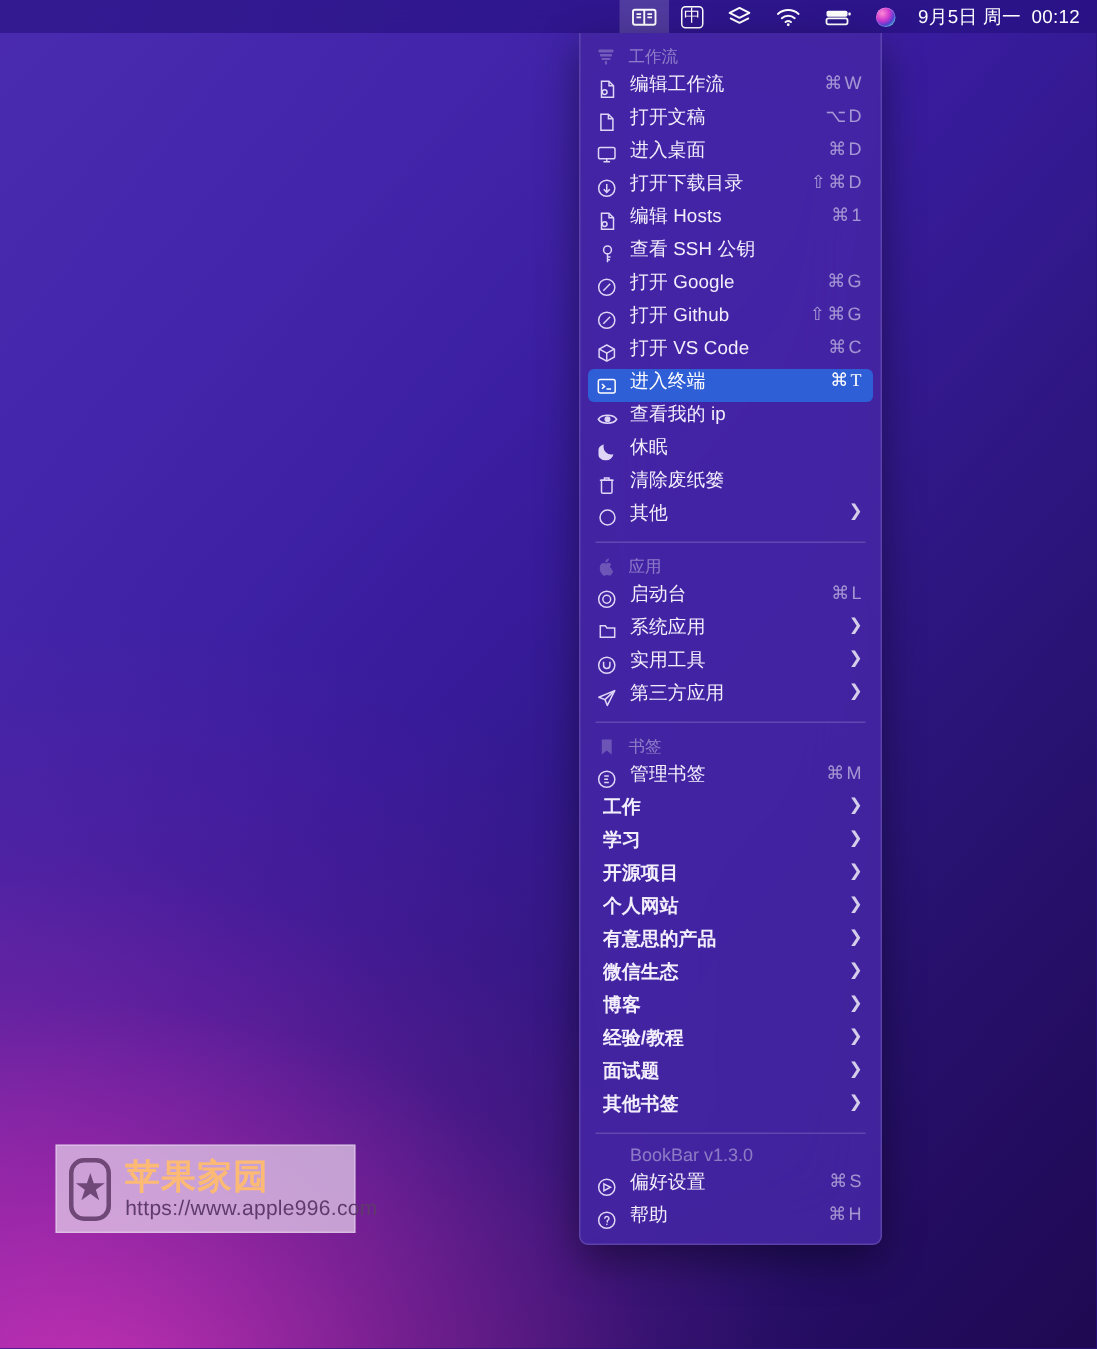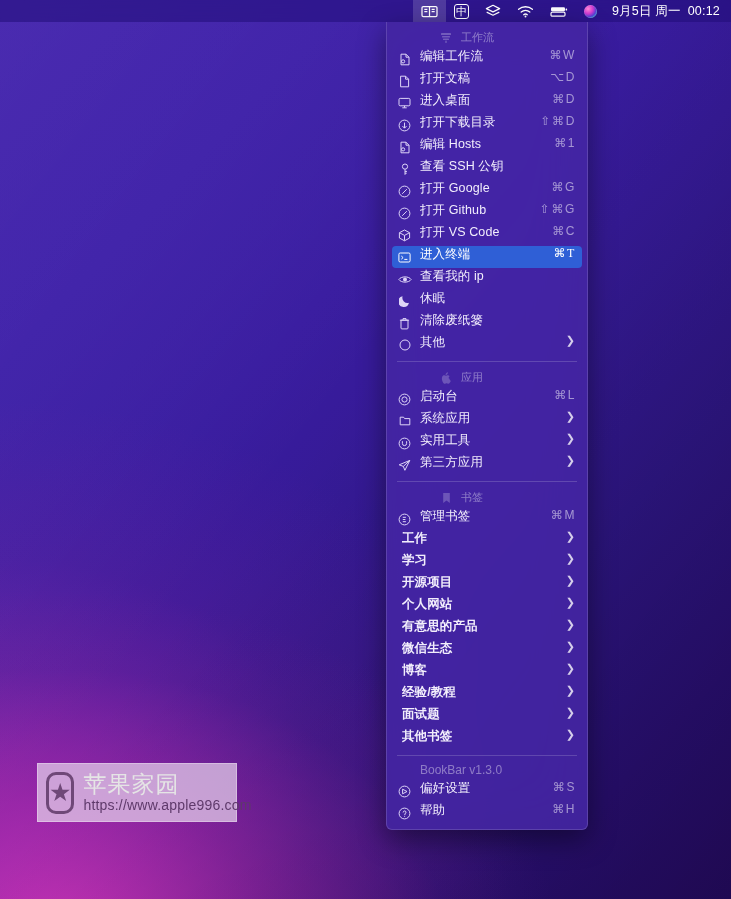--- a/index.html
+++ b/index.html
@@ -68,21 +68,20 @@
     padding:5px 0 5px 0;
     z-index:40;
     overflow:hidden;
   }
 
   .sec-header{
     display:flex; align-items:center; height:21px;
     padding:0 10px; gap:8px;
     color:rgba(255,255,255,0.40);
     font-size:11px;
-    margin-left:42px;
   }
   .sec-header .ico{ width:14px; display:flex; justify-content:center; align-items:center; opacity:.45; }
 
   .row{
     display:flex; height:22px;
     margin:0 5px; padding:0 5px; gap:8px;
     border-radius:4px; color:#f2eefc; font-size:12.5px;
     position:relative;
   }
   .row .ico{ width:15px; min-width:15px; display:flex; justify-content:center; align-items:center; }
@@ -115,21 +114,21 @@
     display:flex; align-items:center; gap:9px;
     padding:0 8px;
     z-index:20;
   }
   .wm-badge{
     width:42px;height:42px;border-radius:10px;
     border:3.5px solid #6f4878; display:flex;align-items:center;justify-content:center;
     color:#6f4878; font-size:25px; line-height:1;
   }
   .wm-text{ display:flex; flex-direction:column; gap:1px; }
-  .wm-title{ color:#e5e5e5; font-size:23px; font-weight:normal; letter-spacing:1px; line-height:1.05; }
+  .wm-title{ color:#fdba74; font-size:23px; font-weight:bold; letter-spacing:1px; line-height:1.05; }
   .wm-url{ color:#5f3a6b; font-size:14px; letter-spacing:.2px; }
 </style>
 </head>
 <body>
 
 <div id="wallpaper"></div>
 
 <div id="menubar">
   <div class="mb-item active">
     <svg width="17" height="13" viewBox="0 0 17 13" fill="none" stroke="#fff" stroke-width="1.25">

